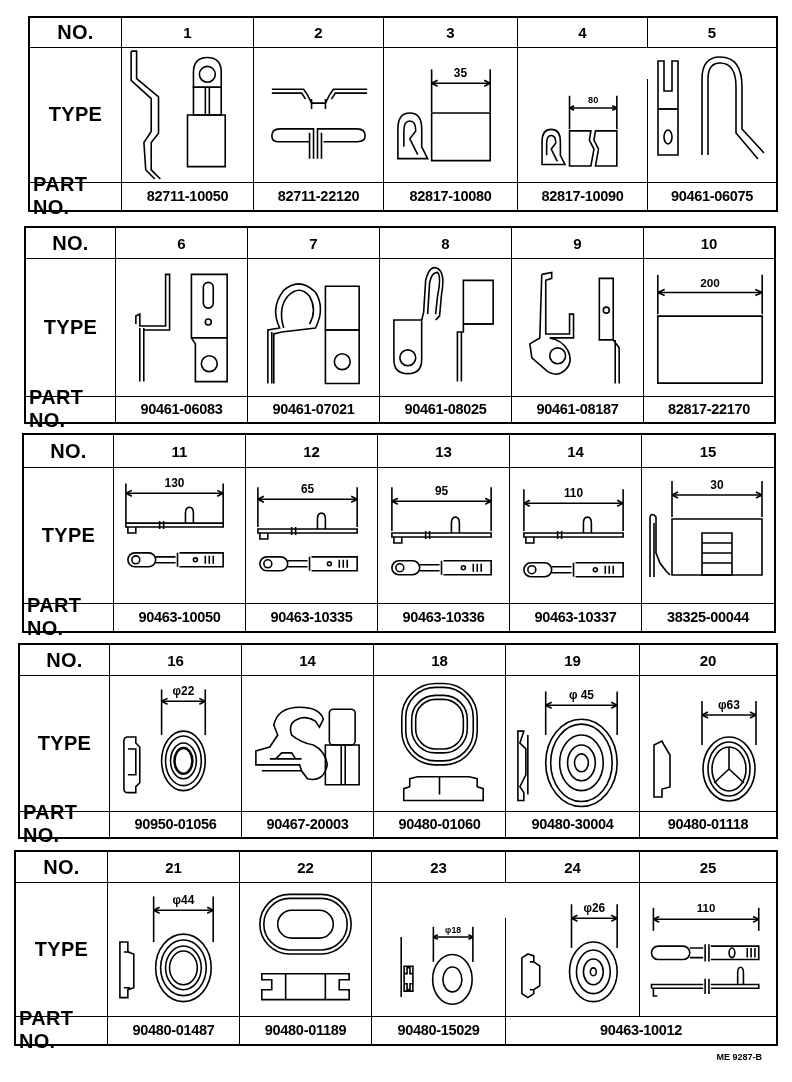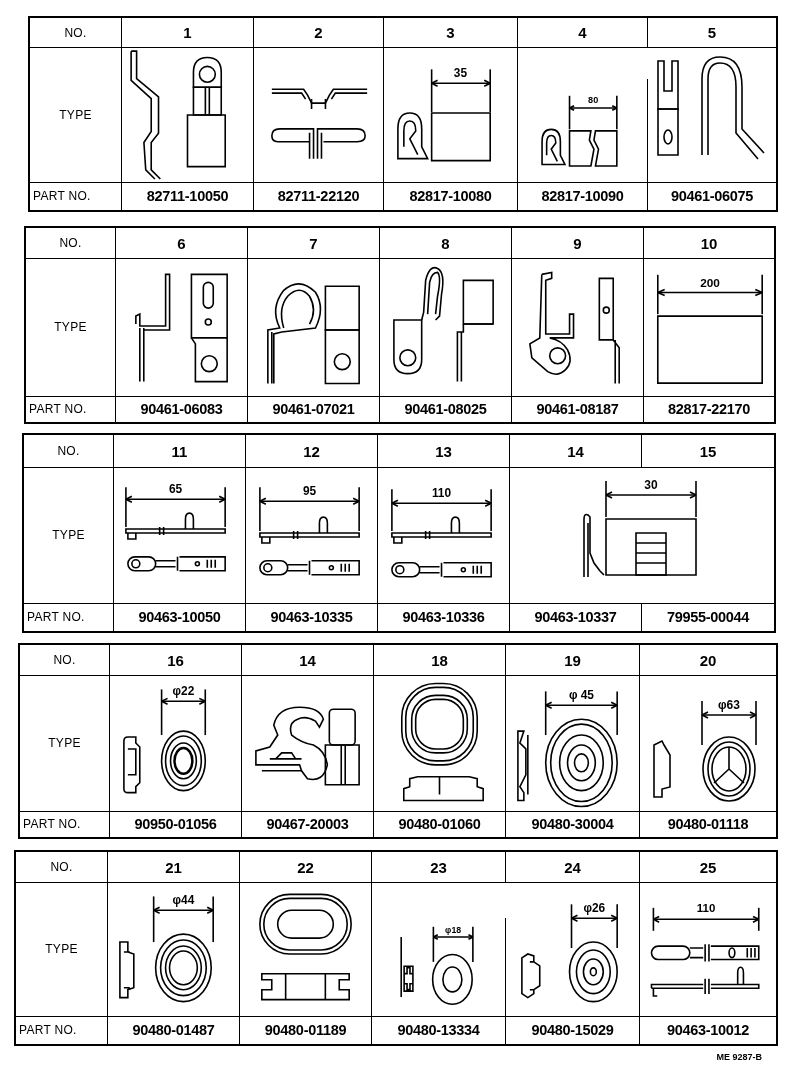--- a/index.html
+++ b/index.html
@@ -5,21 +5,21 @@
   html, body { margin:0; padding:0; background:#ffffff; }
   body { width:792px; height:1082px; position:relative; overflow:hidden;
          font-family:"Liberation Sans", sans-serif; color:#000; }
   .tbl { position:absolute; border:2px solid #000; box-sizing:border-box; }
   .row { position:absolute; left:0; right:0; display:flex; }
   .cell { box-sizing:border-box; border-right:1.5px solid #000; display:flex;
           align-items:center; justify-content:center; position:relative; }
   .cell:last-child { border-right:none; }
   .hdr { border-bottom:1.5px solid #000; }
   .typ { border-bottom:1.5px solid #000; }
-  .lbl { font-size:12px; font-weight:normal; letter-spacing:0.3px; }
+  .lbl { font-size:20px; font-weight:bold; letter-spacing:0.3px; }
   .num { font-size:15px; font-weight:bold; }
   .pn  { font-size:14.5px; font-weight:bold; letter-spacing:-0.3px; }
   .lblL { justify-content:flex-start; padding-left:3px; }
   svg.pic { position:absolute; left:0; top:0; width:100%; height:100%; }
   svg.pic * { vector-effect:non-scaling-stroke; }
   .dim { font-size:12px; font-weight:bold; font-family:"Liberation Sans", sans-serif; }
   .footer { position:absolute; right:30px; top:1052px; font-size:9px; font-weight:bold; }
 </style>
 </head>
 <body>
@@ -167,20 +167,37 @@
   <div class="row hdr" style="top:0;height:32px;">
     <div class="cell lbl" style="width:90px;">NO.</div>
     <div class="cell num" style="width:132px;">11</div>
     <div class="cell num" style="width:132px;">12</div>
     <div class="cell num" style="width:132px;">13</div>
     <div class="cell num" style="width:132px;">14</div>
     <div class="cell num" style="flex:1;">15</div>
   </div>
   <div class="row typ" style="top:32px;height:136px;">
     <div class="cell lbl" style="width:90px;">TYPE</div>
+    <div class="cell" style="width:132px;">
+      <svg class="pic" viewBox="0 0 132 136" fill="none" stroke="#000" stroke-width="1.6">
+        <line x1="12" y1="16" x2="12" y2="56"></line>
+          <line x1="110" y1="16" x2="110" y2="56"></line>
+        <line x1="12" y1="26" x2="110" y2="26"></line>
+          <path d="M12 26 l6 -3 M12 26 l6 3 M110 26 l-6 -3 M110 26 l-6 3"></path>
+        <text class="dim" x="61" y="20" text-anchor="middle" fill="#000" stroke="none">130</text>
+        <path d="M12 56 L110 56 L110 60 L12 60 Z M14 60 L14 66 L22 66 L22 60"></path>
+          <path d="M72 56 L72 46 Q72 40 76 40 Q80 40 80 46 L80 56"></path>
+        <path d="M46 54 L46 62 M50 54 L50 62"></path>
+        <rect x="14" y="86" width="28" height="14" rx="7"></rect>
+          <circle cx="22" cy="93" r="4"></circle>
+        <path d="M42 90 L62 90 M42 96 L62 96 M64 86 L64 100 M66 86 L110 86 L110 100 L66 100"></path>
+          <circle cx="82" cy="93" r="2"></circle>
+        <path d="M92 89 L92 97 M96 89 L96 97 M100 89 L100 97"></path>
+      </svg>
+    </div>
     <div class="cell" style="width:132px;">
       <svg class="pic" viewBox="0 0 132 136" fill="none" stroke="#000" stroke-width="1.6">
         <line x1="12" y1="20" x2="12" y2="60"></line>
           <line x1="112" y1="20" x2="112" y2="60"></line>
         <line x1="12" y1="32" x2="112" y2="32"></line>
           <path d="M12 32 l6 -3 M12 32 l6 3 M112 32 l-6 -3 M112 32 l-6 3"></path>
         <text class="dim" x="62" y="26" text-anchor="middle" fill="#000" stroke="none">65</text>
         <path d="M12 62 L112 62 L112 66 L12 66 Z M14 66 L14 72 L22 72 L22 66"></path>
           <path d="M72 62 L72 52 Q72 46 76 46 Q80 46 80 52 L80 62"></path>
         <path d="M46 60 L46 68 M50 60 L50 68"></path>
@@ -238,21 +255,21 @@
         <path d="M8 110 L8 52 Q8 46 12 48 L14 50 L14 86 L18 96 L24 104 L28 108 M12 110 L12 56"></path>
       </svg>
     </div>
   </div>
   <div class="row" style="top:168px;height:28px;">
     <div class="cell lbl lblL" style="width:90px;">PART NO.</div>
     <div class="cell pn" style="width:132px;">90463-10050</div>
     <div class="cell pn" style="width:132px;">90463-10335</div>
     <div class="cell pn" style="width:132px;">90463-10336</div>
     <div class="cell pn" style="width:132px;">90463-10337</div>
-    <div class="cell pn" style="flex:1;">79955-00044</div>
+    <div class="cell pn" style="flex:1;">38325-00044</div>
   </div>
 </div>
 
 <div class="tbl" style="left:18px;top:643px;width:760px;height:196px;">
   <div class="row hdr" style="top:0;height:30px;">
     <div class="cell lbl" style="width:90px;">NO.</div>
     <div class="cell num" style="width:132px;">16</div>
     <div class="cell num" style="width:132px;">14</div>
     <div class="cell num" style="width:132px;">18</div>
     <div class="cell num" style="width:134px;">19</div>
@@ -407,19 +424,18 @@
           <path d="M112 66 L112 76 M116 66 L116 76 M120 66 L120 76"></path>
         <path d="M12 108 L12 104 L66 104 M74 104 L124 104 L124 108 L74 108 M66 108 L12 108 M14 108 L14 116 L18 116 M68 98 L68 114 M72 98 L72 114"></path>
         <path d="M102 104 L102 92 Q102 86 105 86 Q108 86 108 92 L108 104"></path>
       </svg>
     </div>
   </div>
   <div class="row" style="top:164px;height:28px;">
     <div class="cell lbl lblL" style="width:92px;">PART NO.</div>
     <div class="cell pn" style="width:132px;">90480-01487</div>
     <div class="cell pn" style="width:132px;">90480-01189</div>
-    <div class="cell pn" style="width:134px;">90480-13334</div>
     <div class="cell pn" style="width:134px;">90480-15029</div>
     <div class="cell pn" style="flex:1;">90463-10012</div>
   </div>
 </div>
 
 <div class="footer">ME 9287-B</div>
 
 </body></html>

